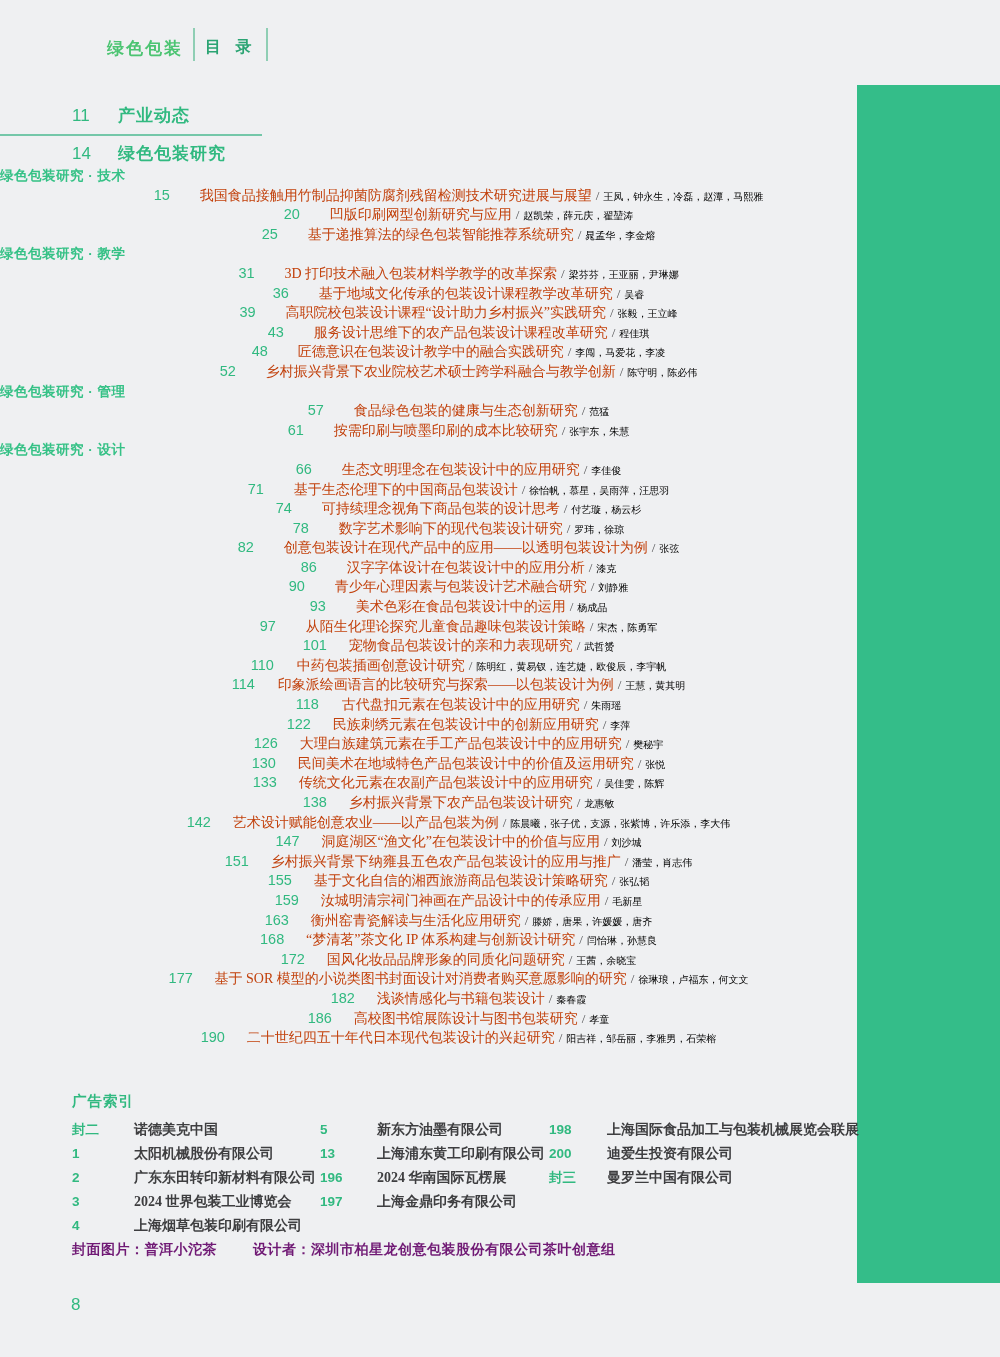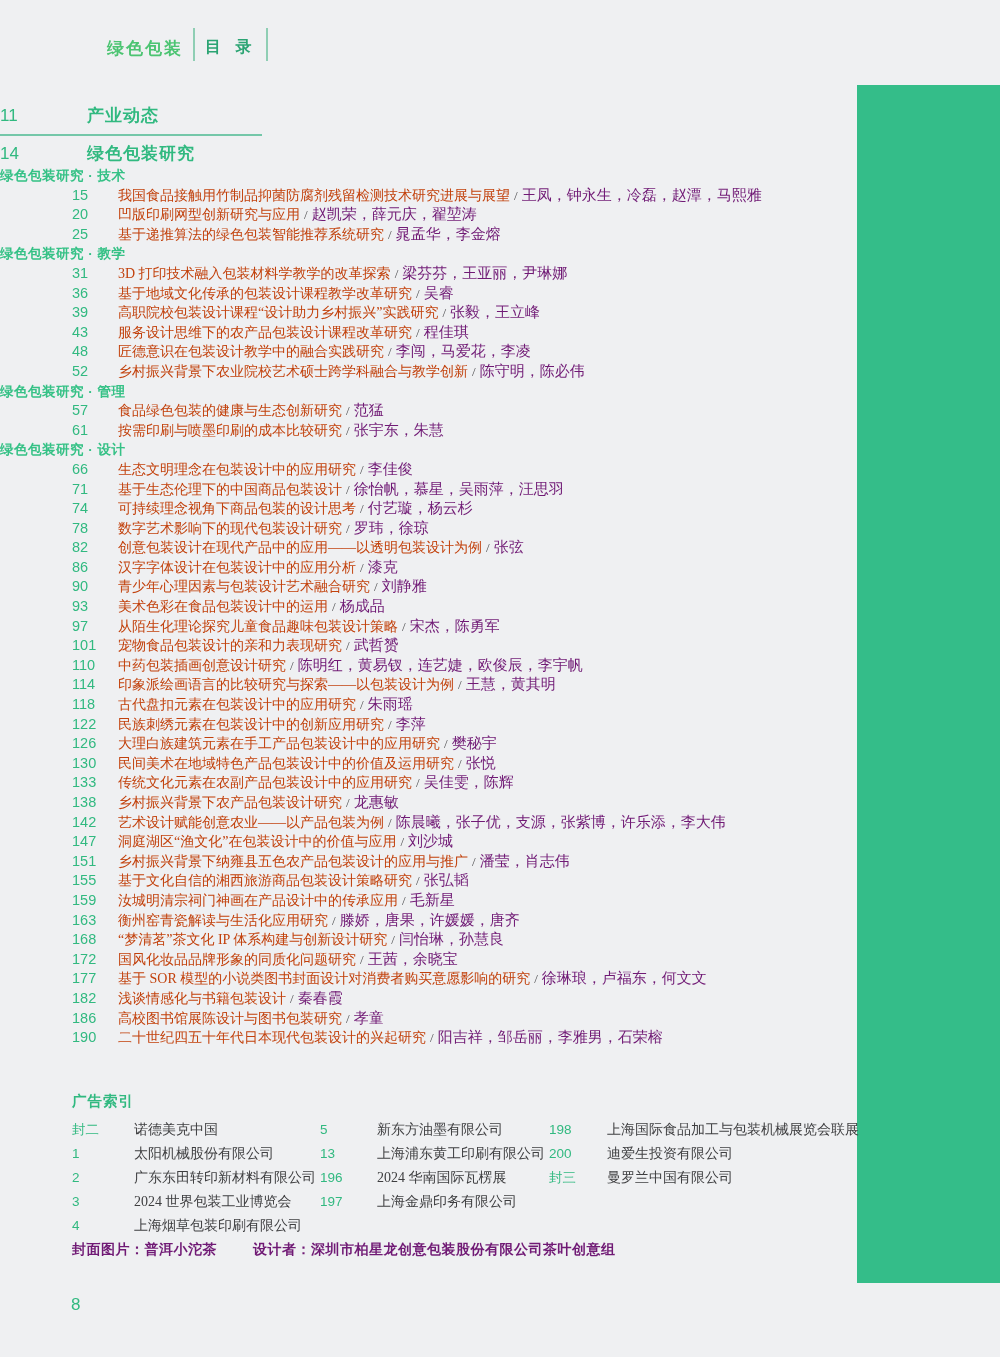--- a/index.html
+++ b/index.html
@@ -30,68 +30,69 @@
   
   .green-panel {
     position:absolute; left:857px; top:85px;
     width:143px; height:1198px;
     background:#34bd89;
   }
   
   .toc { position:absolute; left:0; top:104px; width:845px; }
   .toc-section {
     display:flex; align-items:baseline;
-    height:24px; line-height:24px; gap:41px;
+    height:24px; line-height:24px; padding-left:72px;
   }
   .toc-section .num {
     width:46px; flex-shrink:0;
     font-size:17px; color:#31b980;
   }
   .toc-section .title {
     font-size:17px; font-weight:bold; color:#31b980; letter-spacing:1px;
   }
   .rule {
     width:262px; height:2px; background:#74c7a9;
     margin:6px 0 6px 0;
   }
   .toc-sub {
     height:19.6px; line-height:19.6px; 
     font-size:13.5px; font-weight:bold; color:#35c186; letter-spacing:0.5px;
   }
   .toc-entry {
     display:flex; align-items:baseline;
     height:19.6px; line-height:19.6px; padding-left:72px;
     white-space:nowrap;
+    justify-content:center;
   }
   .toc-entry .num {
     width:46px; flex-shrink:0;
     font-size:14.5px; color:#31b980;
   }
   .toc-entry .t {
     font-family:"Liberation Serif", serif;
     font-size:14px; color:#c2410c;
   }
   .toc-entry .sep {
     font-family:"Liberation Serif", serif;
     font-size:13px; color:#4f4f52; padding:0 4px;
   }
   .toc-entry .authors {
     font-family:"Liberation Serif", serif;
-    font-size:15px; color:#701a75;
+    font-size:10px; color:#000000;
   }
   
   .ad-title {
     position:absolute; left:72px; top:1092px;
     font-size:14.5px; font-weight:bold; color:#31b980; letter-spacing:1px;
   }
   .ad-col { position:absolute; top:1118px; }
   .ad-col-0 { left:72px; }
   .ad-col-1 { left:320px; }
   .ad-col-2 { left:549px; }
-  .ad-row { display:flex; align-items:flex-start; height:24px; line-height:24px; white-space:nowrap; }
+  .ad-row { display:flex; align-items:flex-start; height:24px; line-height:24px; white-space:nowrap;font-weight:bold; }
   .ad-row .num {
     flex-shrink:0; font-size:13.5px; color:#31b980;
   }
   .ad-col-0 .num { width:43px; }
   .ad-col-1 .num { width:38px; }
   .ad-col-2 .num { width:39px; }
   .ad-row .name {
     font-family:"Liberation Serif", serif;
     font-size:14px; color:#3e3e40;margin-left:19px;
   }

